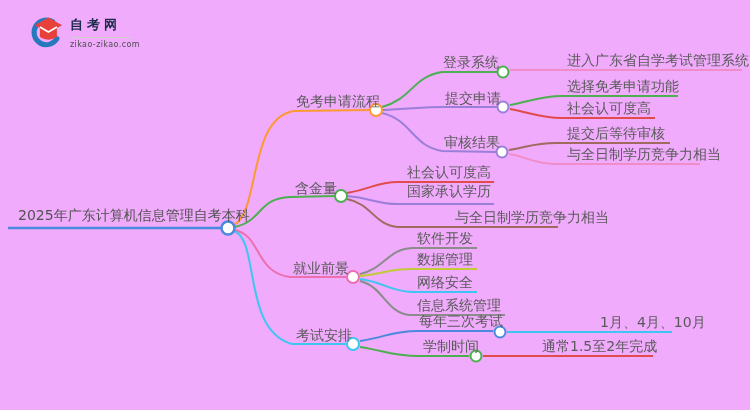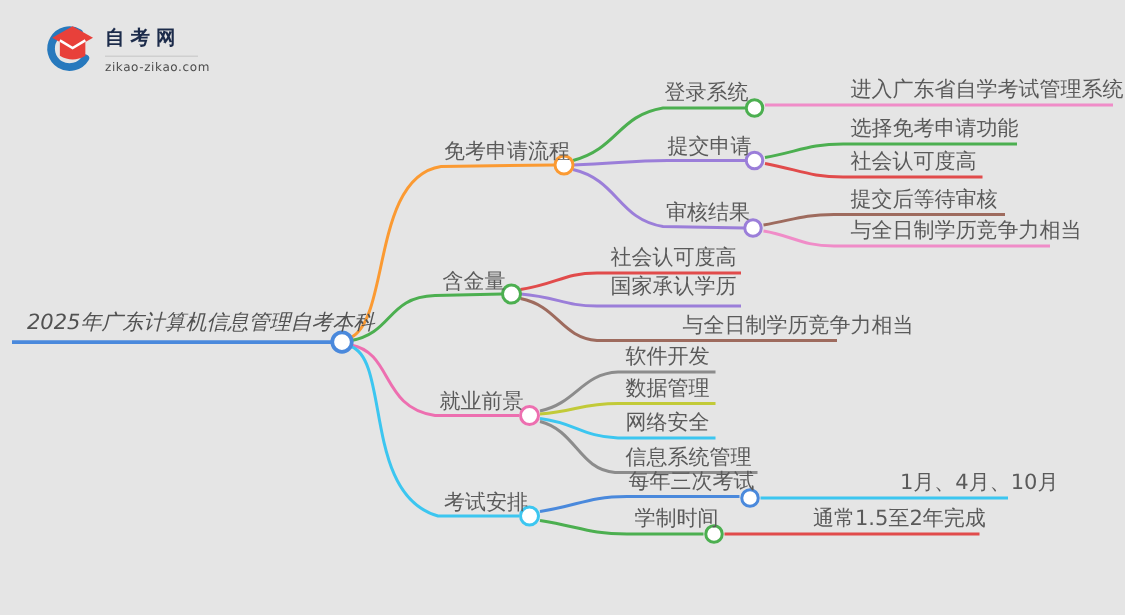--- a/index.html
+++ b/index.html
@@ -1,16 +1,16 @@
 <!DOCTYPE html>
 <html><head>
 <meta charset="utf-8">
 <style>
   html,body{margin:0;padding:0;background:#ffffff;}
-  #stage{position:relative;width:750px;height:410px;background:#e5e5e5;overflow:hidden;
+  #stage{position:relative;width:750px;height:410px;background:#f0abfc;overflow:hidden;
          font-family:"DejaVu Sans","Liberation Sans",sans-serif;}
   #wires{position:absolute;left:0;top:0;}
   .lbl{position:absolute;white-space:nowrap;font-size:14px;line-height:15px;color:#5a5a5a;}
   .lbl.root{color:#525252;}
   #logo{position:absolute;left:28px;top:14px;display:flex;align-items:center;}
   #logo .txt{margin-left:8px;}
   #logo .title{font-size:13px;font-weight:bold;color:#1c2b4a;letter-spacing:4px;}
   #logo .sep{height:1px;background:#cfcfcf;margin:3px 0 2px 0;width:62px;}
   #logo .domain{font-size:8px;color:#4d4d4d;letter-spacing:0.4px;}
 </style>
@@ -69,21 +69,21 @@
       <path d="M14,16 L14,27 Q24,33 34,27 L34,16 Z" fill="#e8403a"></path>
       <polyline points="14,15 24,21 34,15" fill="none" stroke="#ffffff" stroke-width="2"></polyline>
     </svg>
     <div class="txt">
       <div class="title">自考网</div>
       <div class="sep"></div>
       <div class="domain">zikao-zikao.com</div>
     </div>
   </div>
 
-  <div class="lbl root" style="left:18px;top:208px;font-style:italic;">2025年广东计算机信息管理自考本科</div>
+  <div class="lbl root" style="left:18px;top:208px;">2025年广东计算机信息管理自考本科</div>
 
   <div class="lbl" style="left:296px;top:94px;">免考申请流程</div>
   <div class="lbl" style="left:443px;top:55px;">登录系统</div>
   <div class="lbl" style="left:567px;top:53px;">进入广东省自学考试管理系统</div>
   <div class="lbl" style="left:445px;top:91px;">提交申请</div>
   <div class="lbl" style="left:567px;top:79px;">选择免考申请功能</div>
   <div class="lbl" style="left:567px;top:101px;">社会认可度高</div>
   <div class="lbl" style="left:444px;top:135px;">审核结果</div>
   <div class="lbl" style="left:567px;top:126px;">提交后等待审核</div>
   <div class="lbl" style="left:567px;top:147px;">与全日制学历竞争力相当</div>

